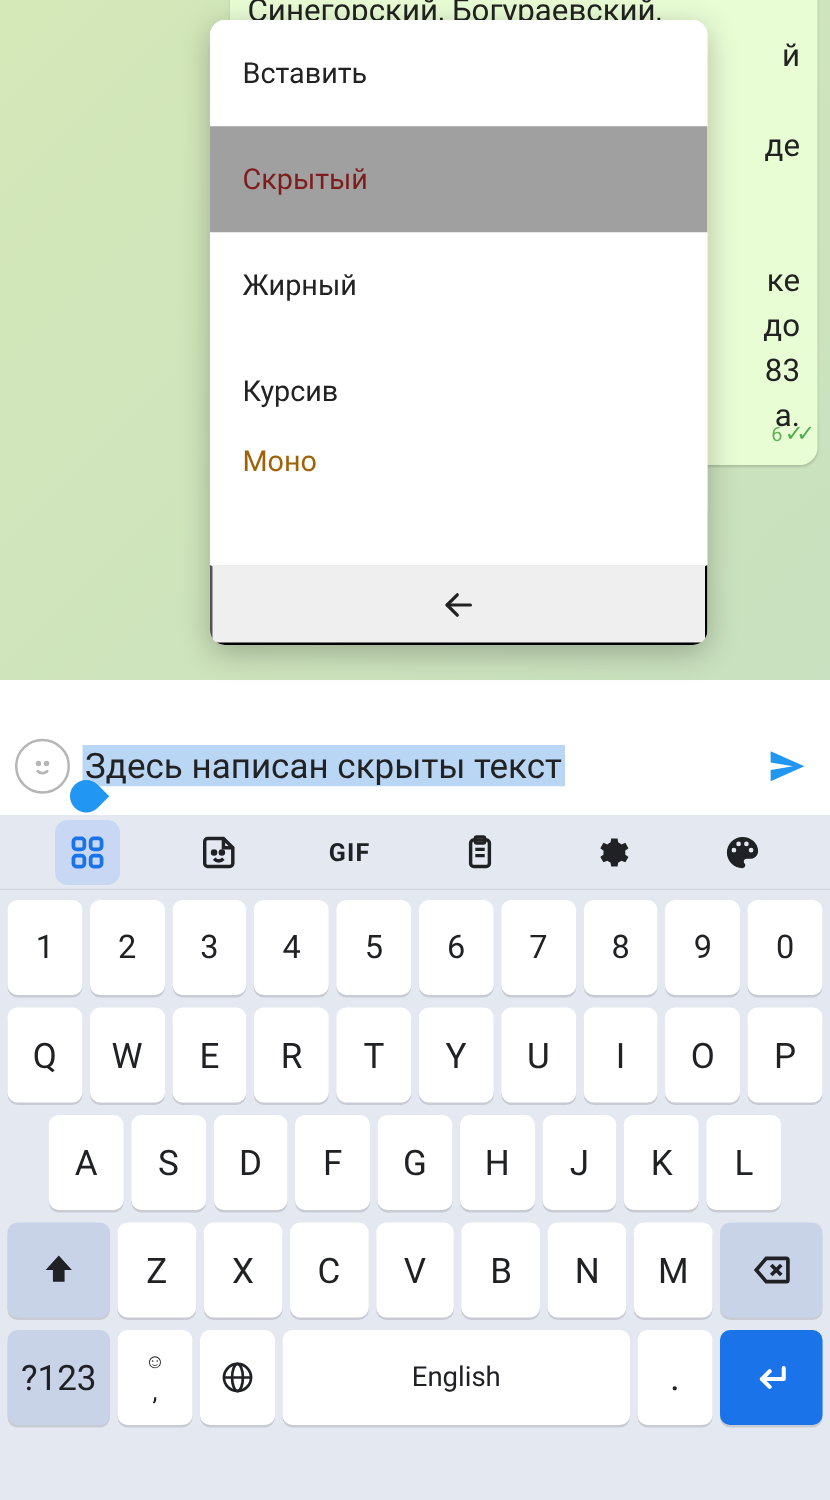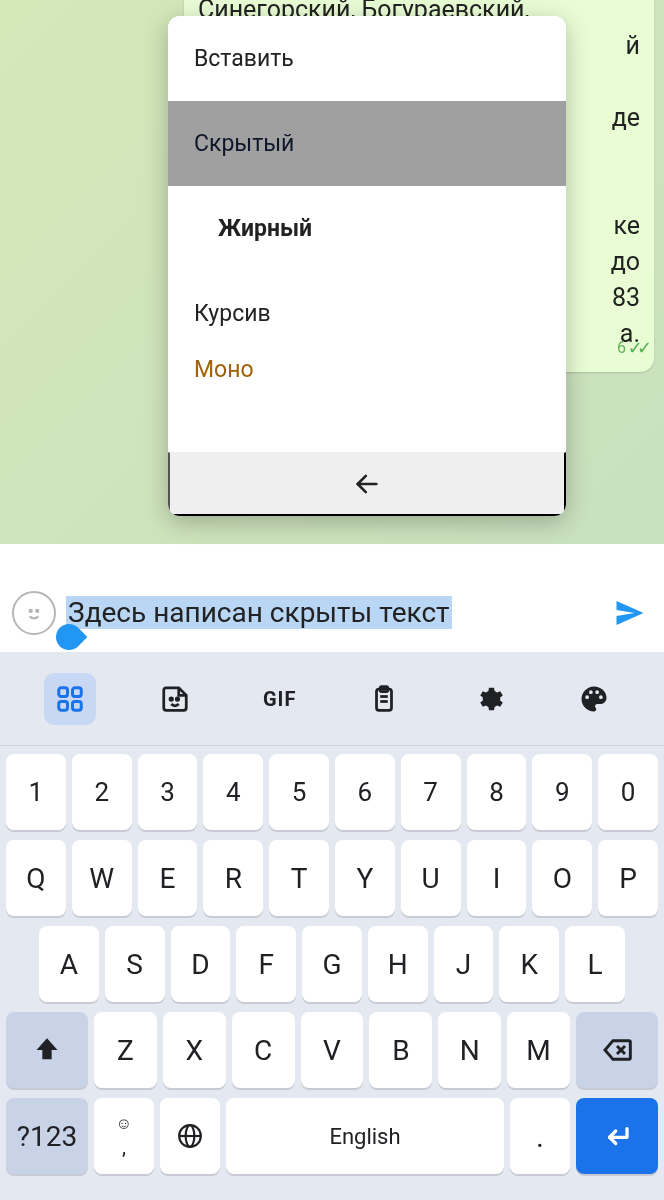--- a/index.html
+++ b/index.html
@@ -25,22 +25,22 @@
   
   .ctx-menu {
     position: absolute; top: 16px; left: 168px; width: 398px; height: 500px;
     background: #fff; border-radius: 12px; box-shadow: 0 6px 24px rgba(0,0,0,0.25);
     overflow: hidden; z-index: 10;
   }
   .ctx-item {
     height: 85px; display: flex; align-items: center; padding: 0 26px;
     font-size: 23px; color: #222; border: none; width: 100%; text-align: left; background: #fff;
   }
-  .ctx-item.hl { background: #a0a0a0; color: #0f172a; }
-  .ctx-item.bold { font-weight: 700; margin-left: 24px; }
+  .ctx-item.hl { background: #a0a0a0; color: #7f1d1d; }
+  .ctx-item.bold { font-weight: 400; }
   .ctx-item.italic { }
   .ctx-item.partial { color: #a16207; height: 50px; padding-top: 0; align-items: flex-start; font-size: 23px; overflow: hidden;}
   .ctx-back {
     position: absolute; bottom: 0; left: 0; height: 64px; width: 100%;
     border-top: 1px solid #eee; display: flex; align-items: center; justify-content: center;
   }
 
   
   .input-bar {
     position: absolute; top: 544px; left: 0; right: 0; height: 138px;
@@ -66,21 +66,21 @@
     width: 44px; height: 44px; display: flex; align-items: center; justify-content: center;
     color: #2196f3; flex-shrink: 0;
   }
 
   
   .kbd {
     position: absolute; top: 652px; left: 0; right: 0; bottom: 0;
     background: #e4e8f1; display: flex; flex-direction: column;
   }
   .kbd-toolbar {
-    height: 94px; display: flex; align-items: center; justify-content: space-around;
+    height: 60px; display: flex; align-items: center; justify-content: space-around;
     padding: 0 18px; border-bottom: 1px solid #d0d4dd;
   }
   .kbd-tool {
     width: 52px; height: 52px; display: flex; align-items: center; justify-content: center;
     border-radius: 10px; color: #202124; font-weight: 700;
   }
   .kbd-tool.active { background: #c8d7f3; color: #1a73e8; }
   .kbd-tool svg { width: 30px; height: 30px; }
 
   .key-rows { flex: 1; display: flex; flex-direction: column; padding: 8px 6px 10px; gap: 10px; }

